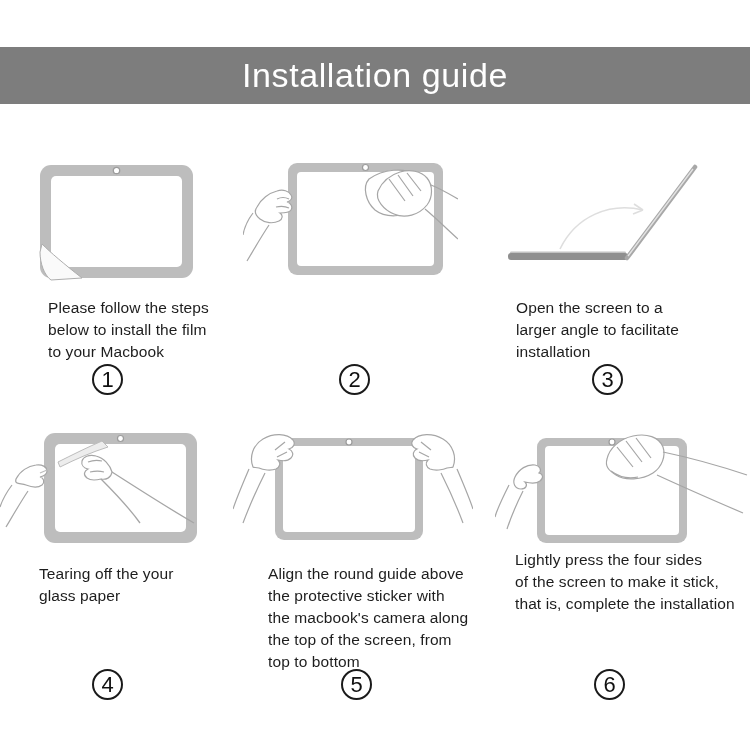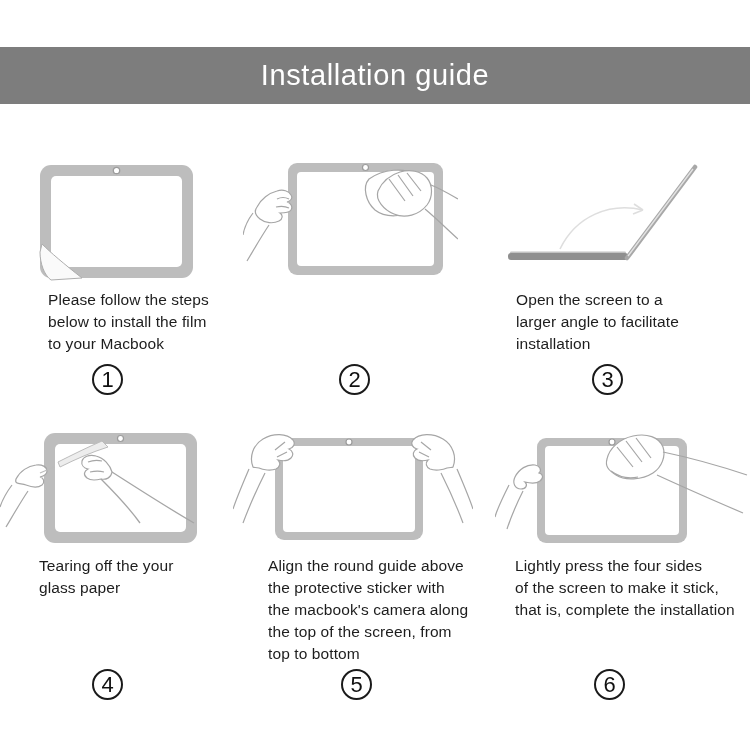--- a/index.html
+++ b/index.html
@@ -4,39 +4,39 @@
 <style>
   html,body { margin:0; padding:0; background:#ffffff; }
   .canvas {
     position:relative; width:750px; height:750px; background:#ffffff;
     font-family:"Liberation Sans","DejaVu Sans",sans-serif; overflow:hidden;
   }
   .header {
     position:absolute; left:0; top:47px; width:750px; height:57px;
     background:#7d7d7d; display:flex; align-items:center; justify-content:center;
   }
-  .header .title { color:#ffffff; font-size:29px; letter-spacing:0.6px; }
+  .header .title { color:#ffffff; font-size:34px; letter-spacing:0.6px; }
   .caption {
     position:absolute; white-space:pre-line; font-size:15.5px; line-height:22px;
-    color:#1d1d1d; letter-spacing:0.1px;
+    color:#1d1d1d; letter-spacing:0.1px;margin-top:8px;
   }
   .badge {
     position:absolute; width:31px; height:31px; box-sizing:border-box;
     border:2px solid #1a1a1a; border-radius:50%;
     display:flex; align-items:center; justify-content:center;
     font-size:22px; color:#111111; background:#ffffff;
   }
   .illus { position:absolute; }
   
   .cap1 { left:48px;  top:289px; width:210px; }
   .cap2 { left:283px; top:289px; width:210px; }
   .cap3 { left:516px; top:289px; width:220px; }
   .cap4 { left:39px;  top:555px; width:210px; }
   .cap5 { left:268px; top:555px; width:215px; }
-  .cap6 { left:515px; top:555px; width:230px; }
+  .cap6 { left:515px; top:541px; width:230px; }
   
   .b1 { left:92px;  top:364px; }
   .b2 { left:339px; top:364px; }
   .b3 { left:592px; top:364px; }
   .b4 { left:92px;  top:669px; }
   .b5 { left:341px; top:669px; }
   .b6 { left:594px; top:669px; }
   
   .i1 { left:36px;  top:160px; }
   .i2 { left:243px; top:155px; }

